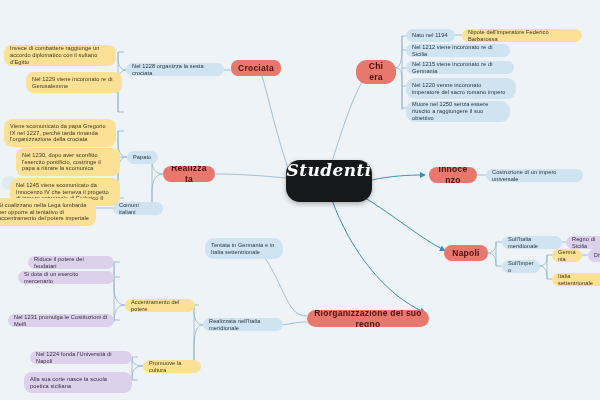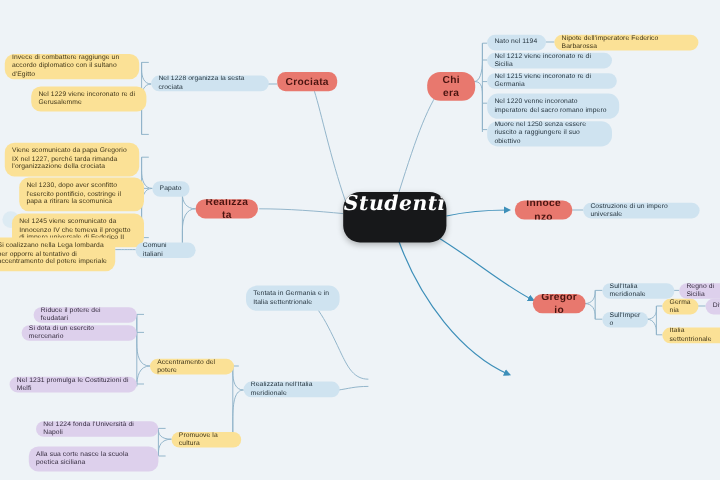--- a/index.html
+++ b/index.html
@@ -267,41 +267,44 @@
   </div>
 
   <div class="node red" style="left:429px; top:167px; width:48px; height:16px;">
     <span>Innocenzo</span>
   </div>
   <div class="node blue" style="left:486px; top:169px; width:97px; height:13px;">
     <span>Costruzione di un impero universale</span>
   </div>
 
   <div class="node red" style="left:444px; top:245px; width:44px; height:16px;">
-    <span>Gregorio</span>
+    <span>Napoli</span>
   </div>
   <div class="node blue" style="left:502px; top:236px; width:60px; height:13px;">
     <span>Sull'Italia meridionale</span>
   </div>
   <div class="node purple" style="left:566px; top:236px; width:44px; height:13px;">
     <span>Regno di Sicilia</span>
   </div>
   <div class="node blue" style="left:502px; top:260px; width:38px; height:13px;">
     <span>Sull'Impero</span>
   </div>
   <div class="node yellow" style="left:552px; top:249px; width:30px; height:13px;">
     <span>Germania</span>
   </div>
   <div class="node purple" style="left:588px; top:249px; width:30px; height:13px;">
     <span>Divisa</span>
   </div>
   <div class="node yellow" style="left:552px; top:273px; width:56px; height:13px;">
     <span>Italia settentrionale</span>
   </div>
 
+  <div class="node red" style="left:307px; top:310px; width:122px; height:17px;">
+    <span>Riorganizzazione del suo regno</span>
+  </div>
   <div class="node blue" style="left:205px; top:238px; width:78px; height:21px;">
     <span>Tentata in Germania e in Italia settentrionale</span>
   </div>
   <div class="node blue" style="left:203px; top:318px; width:80px; height:13px;">
     <span>Realizzata nell'Italia meridionale</span>
   </div>
   <div class="node yellow" style="left:125px; top:299px; width:70px; height:13px;">
     <span>Accentramento del potere</span>
   </div>
   <div class="node purple" style="left:28px; top:256px; width:86px; height:13px;">

